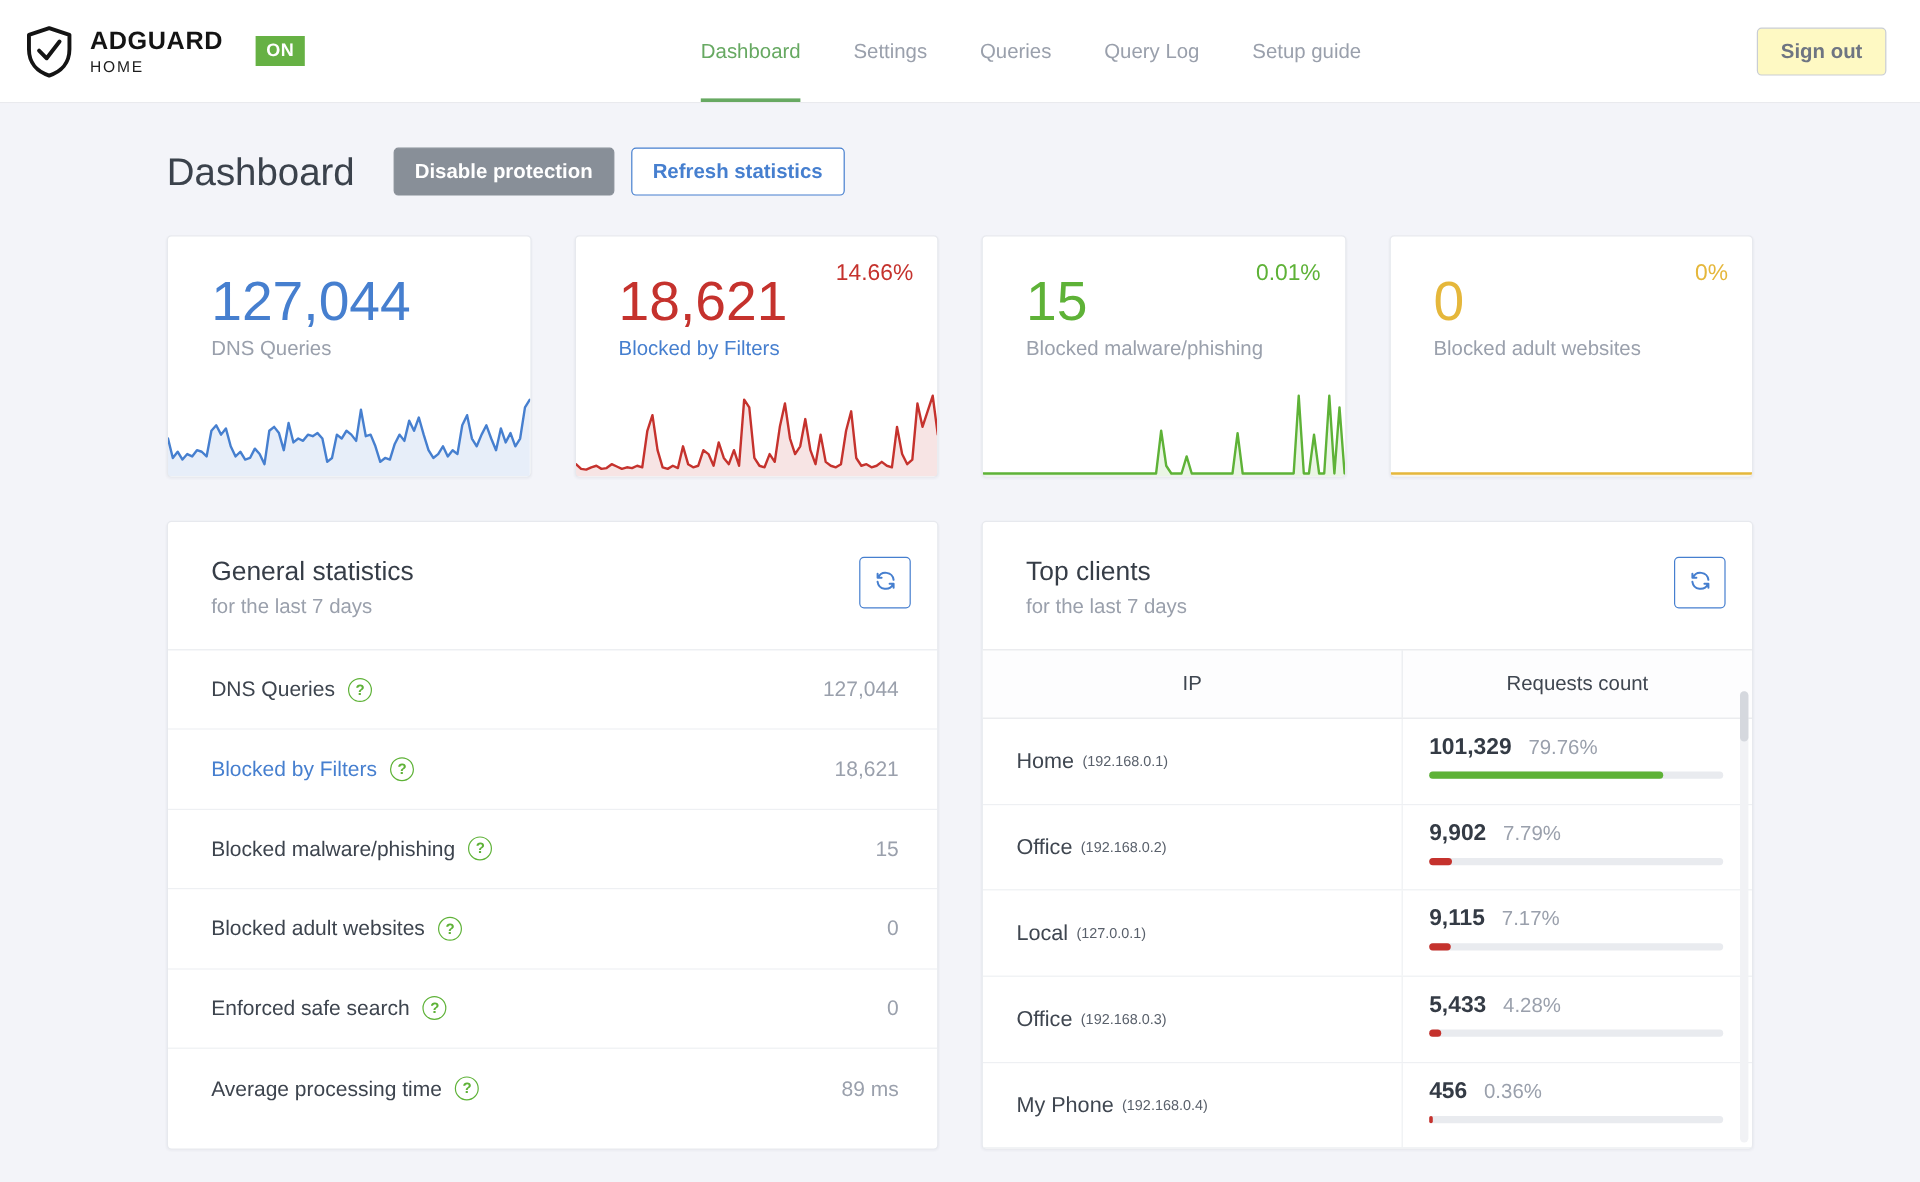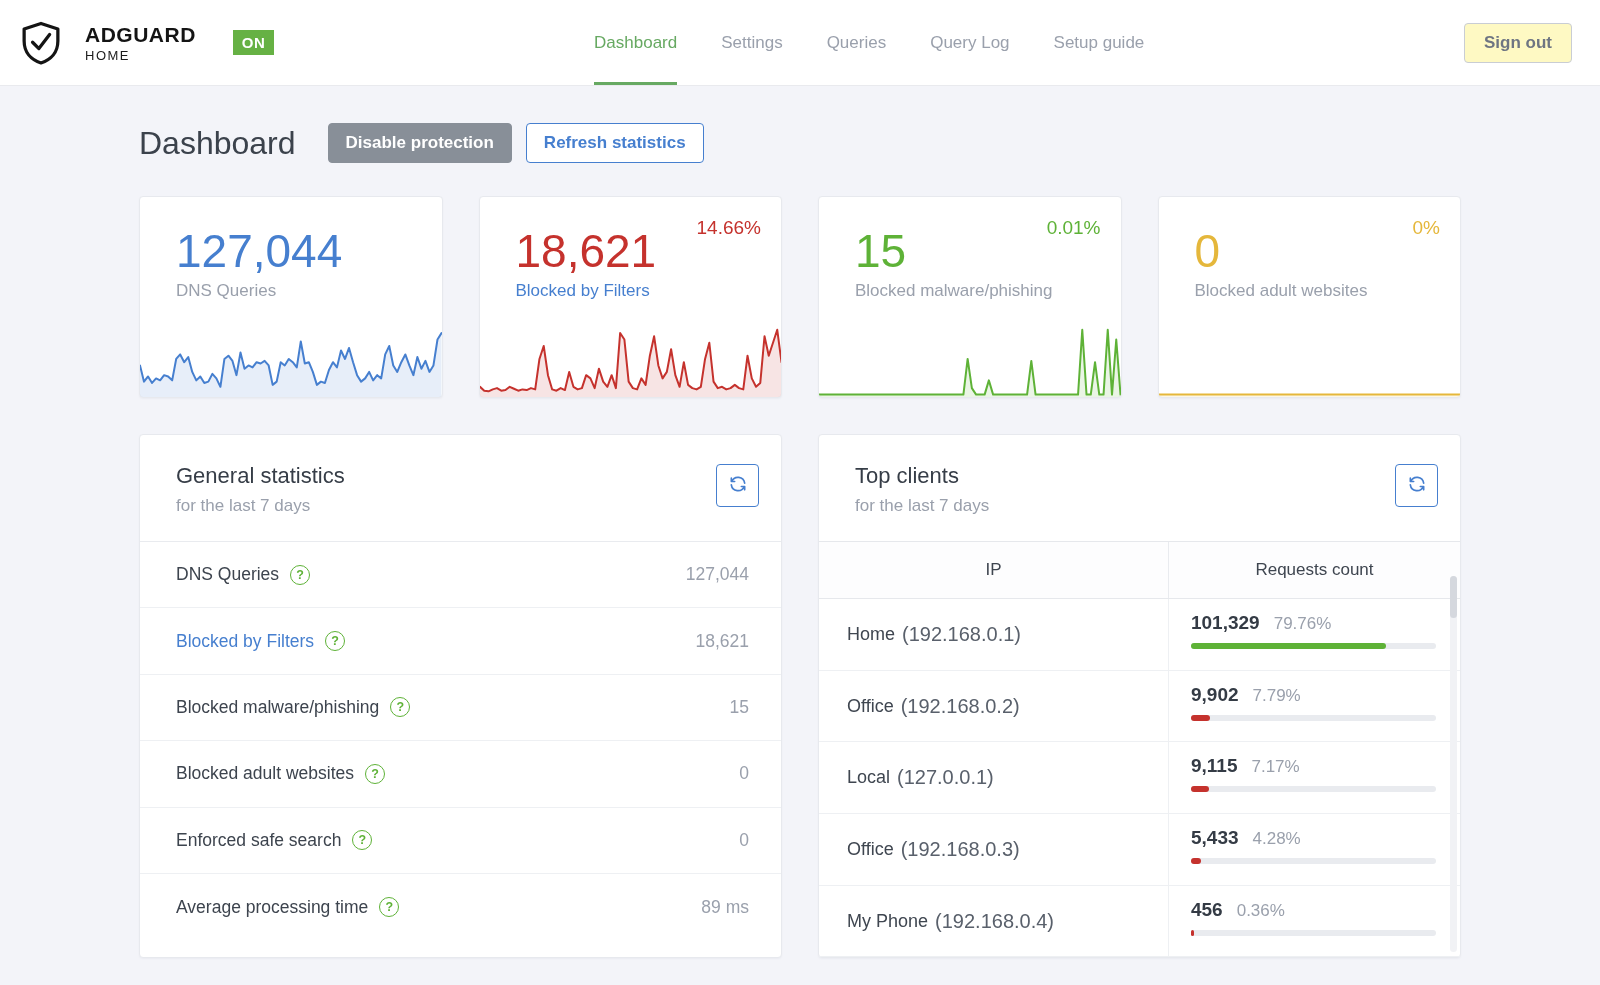--- a/index.html
+++ b/index.html
@@ -8,21 +8,21 @@
     font-family:"Liberation Sans", sans-serif;
     background:#f3f4f9;
     color:#3d444e;
     overflow:hidden;
   }
   
   .topbar {
     height:86px; background:#fff; border-bottom:1px solid #e9eaee;
     display:flex; align-items:center; padding:0 28px 0 18px;
   }
-  .brand { display:flex; align-items:center; gap:21px; }
+  .brand { display:flex; align-items:center; gap:11px; }
   .brand svg { display:block; }
   .brand-text { line-height:1; }
   .brand-name { font-size:21px; font-weight:bold; letter-spacing:.5px; color:#141414; }
   .brand-sub { font-size:13px; letter-spacing:1.5px; color:#1d1d1d; margin-top:4px; }
   .on-badge {
     margin-left:16px; background:#66b144; color:#fff; font-weight:bold;
     font-size:15px; padding:4px 9px; border-radius:0; letter-spacing:.5px;
   }
   .nav { display:flex; gap:44px; margin:0 auto; height:100%; align-items:stretch; }
   .nav-item {
@@ -87,21 +87,21 @@
   .tc-header { display:flex; height:58px; border-top:1px solid #e6e8ec; border-bottom:1px solid #e6e8ec;
                background:#fdfdfe; }
   .tc-hcell { display:flex; align-items:center; justify-content:center; font-size:17px; color:#3f4650; }
   .tc-hcell.ip { flex:0 0 54.6%; border-right:1px solid #e9ebef; }
   .tc-hcell.req { flex:1; }
   .tc-row { display:flex; height:71.7px; border-bottom:1px solid #eef0f3; }
   .tc-row:last-child { border-bottom:none; }
   .tc-cell-ip { flex:0 0 54.6%; border-right:1px solid #eef0f3; display:flex; align-items:center;
                 padding-left:28px; }
   .client-name { font-size:18px; color:#3f4650; }
-  .client-ip { font-size:20px; color:#59606b; margin-left:7px; }
+  .client-ip { font-size:12px; color:#59606b; margin-left:7px; }
   .tc-cell-req { flex:1; padding:13px 24px 0 22px; }
   .req-top { display:flex; align-items:baseline; gap:14px; }
   .req-count { font-size:19px; font-weight:bold; color:#343b45; }
   .req-pct { font-size:17px; color:#9aa0ac; }
   .bar { margin-top:9px; height:6px; background:#e9ebef; border-radius:3px; }
   .bar-fill { height:6px; border-radius:3px; min-width:3px; }
   .tc-scroll { position:absolute; top:141px; right:3px; bottom:5px; width:7px;
                background:#f1f2f5; border-radius:4px; }
   .tc-thumb { width:7px; height:42px; background:#d5d8de; border-radius:4px; cursor:pointer; }
 </style>

